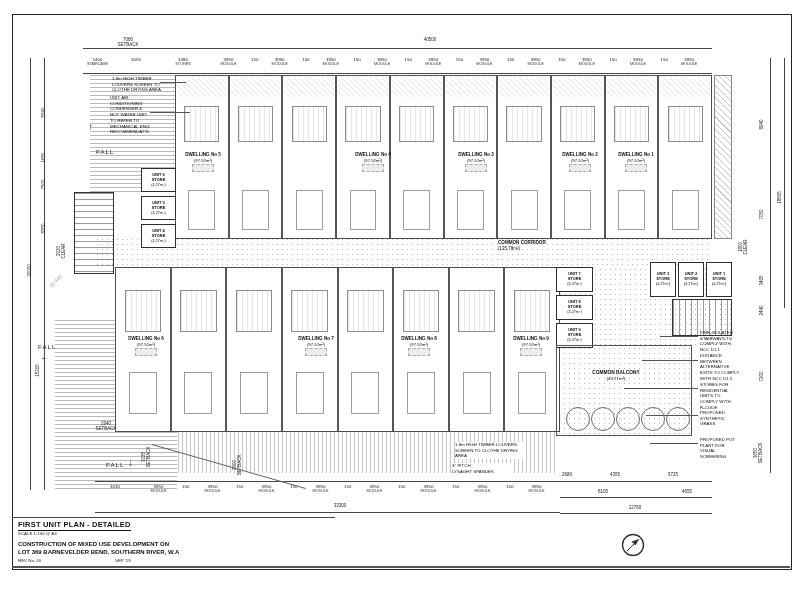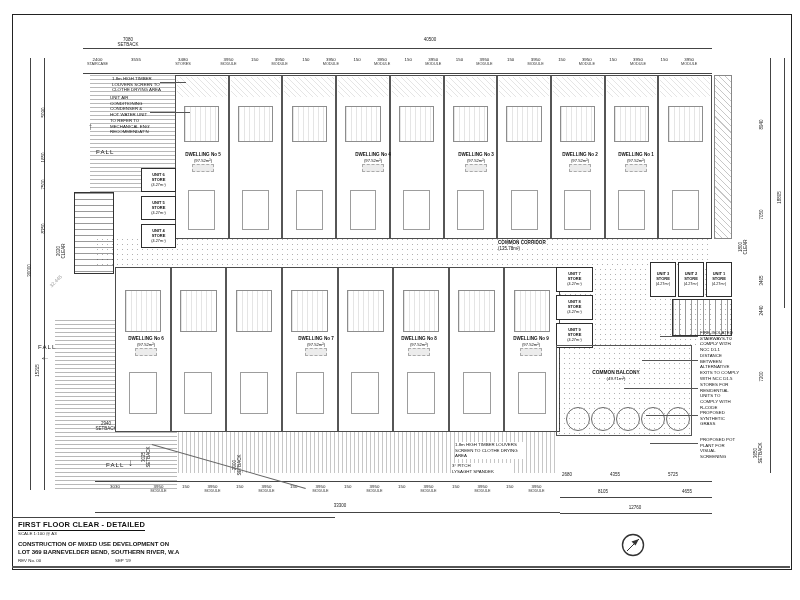--- a/index.html
+++ b/index.html
@@ -546,21 +546,21 @@
   <div class="leader" style="left:624px;top:388px;width:74px;"></div>
   <div class="leader" style="left:646px;top:415px;width:52px;"></div>
   <div class="leader" style="left:650px;top:443px;width:48px;"></div>
 
   <div class="note" style="left:455px;top:442px;width:70px;background:#fff;">1.8m HIGH TIMBER LOUVERS
 SCREEN TO CLOTHE DRYING
 AREA</div>
   <div class="note" style="left:452px;top:463px;width:60px;background:#fff;">3° PITCH
 LYSAGHT SPANDEK</div>
 
-  <div class="tb-title" style="left:18px;top:520px;">FIRST FLOOR CLEAR - DETAILED</div>
+  <div class="tb-title" style="left:18px;top:520px;">FIRST UNIT PLAN - DETAILED</div>
   <div class="tb-scale" style="left:18px;top:531px;">SCALE 1:100 @ A3</div>
   <div class="tb-proj" style="left:18px;top:540px;">CONSTRUCTION OF MIXED USE DEVELOPMENT  ON
 LOT 369 BARNEVELDER BEND, SOUTHERN RIVER, W.A</div>
   <div class="tb-small" style="left:18px;top:558px;">REV No. 00</div>
   <div class="tb-small" style="left:115px;top:558px;">SEP '19</div>
 
   <div class="abs" style="left:620px;top:532px;width:26px;height:26px;">
     <svg width="26" height="26" viewBox="0 0 26 26">
       <circle cx="13" cy="13" r="10.5" fill="none" stroke="#333" stroke-width="1.4"></circle>
       <line x1="7" y1="19" x2="19" y2="7" stroke="#333" stroke-width="1"></line>

